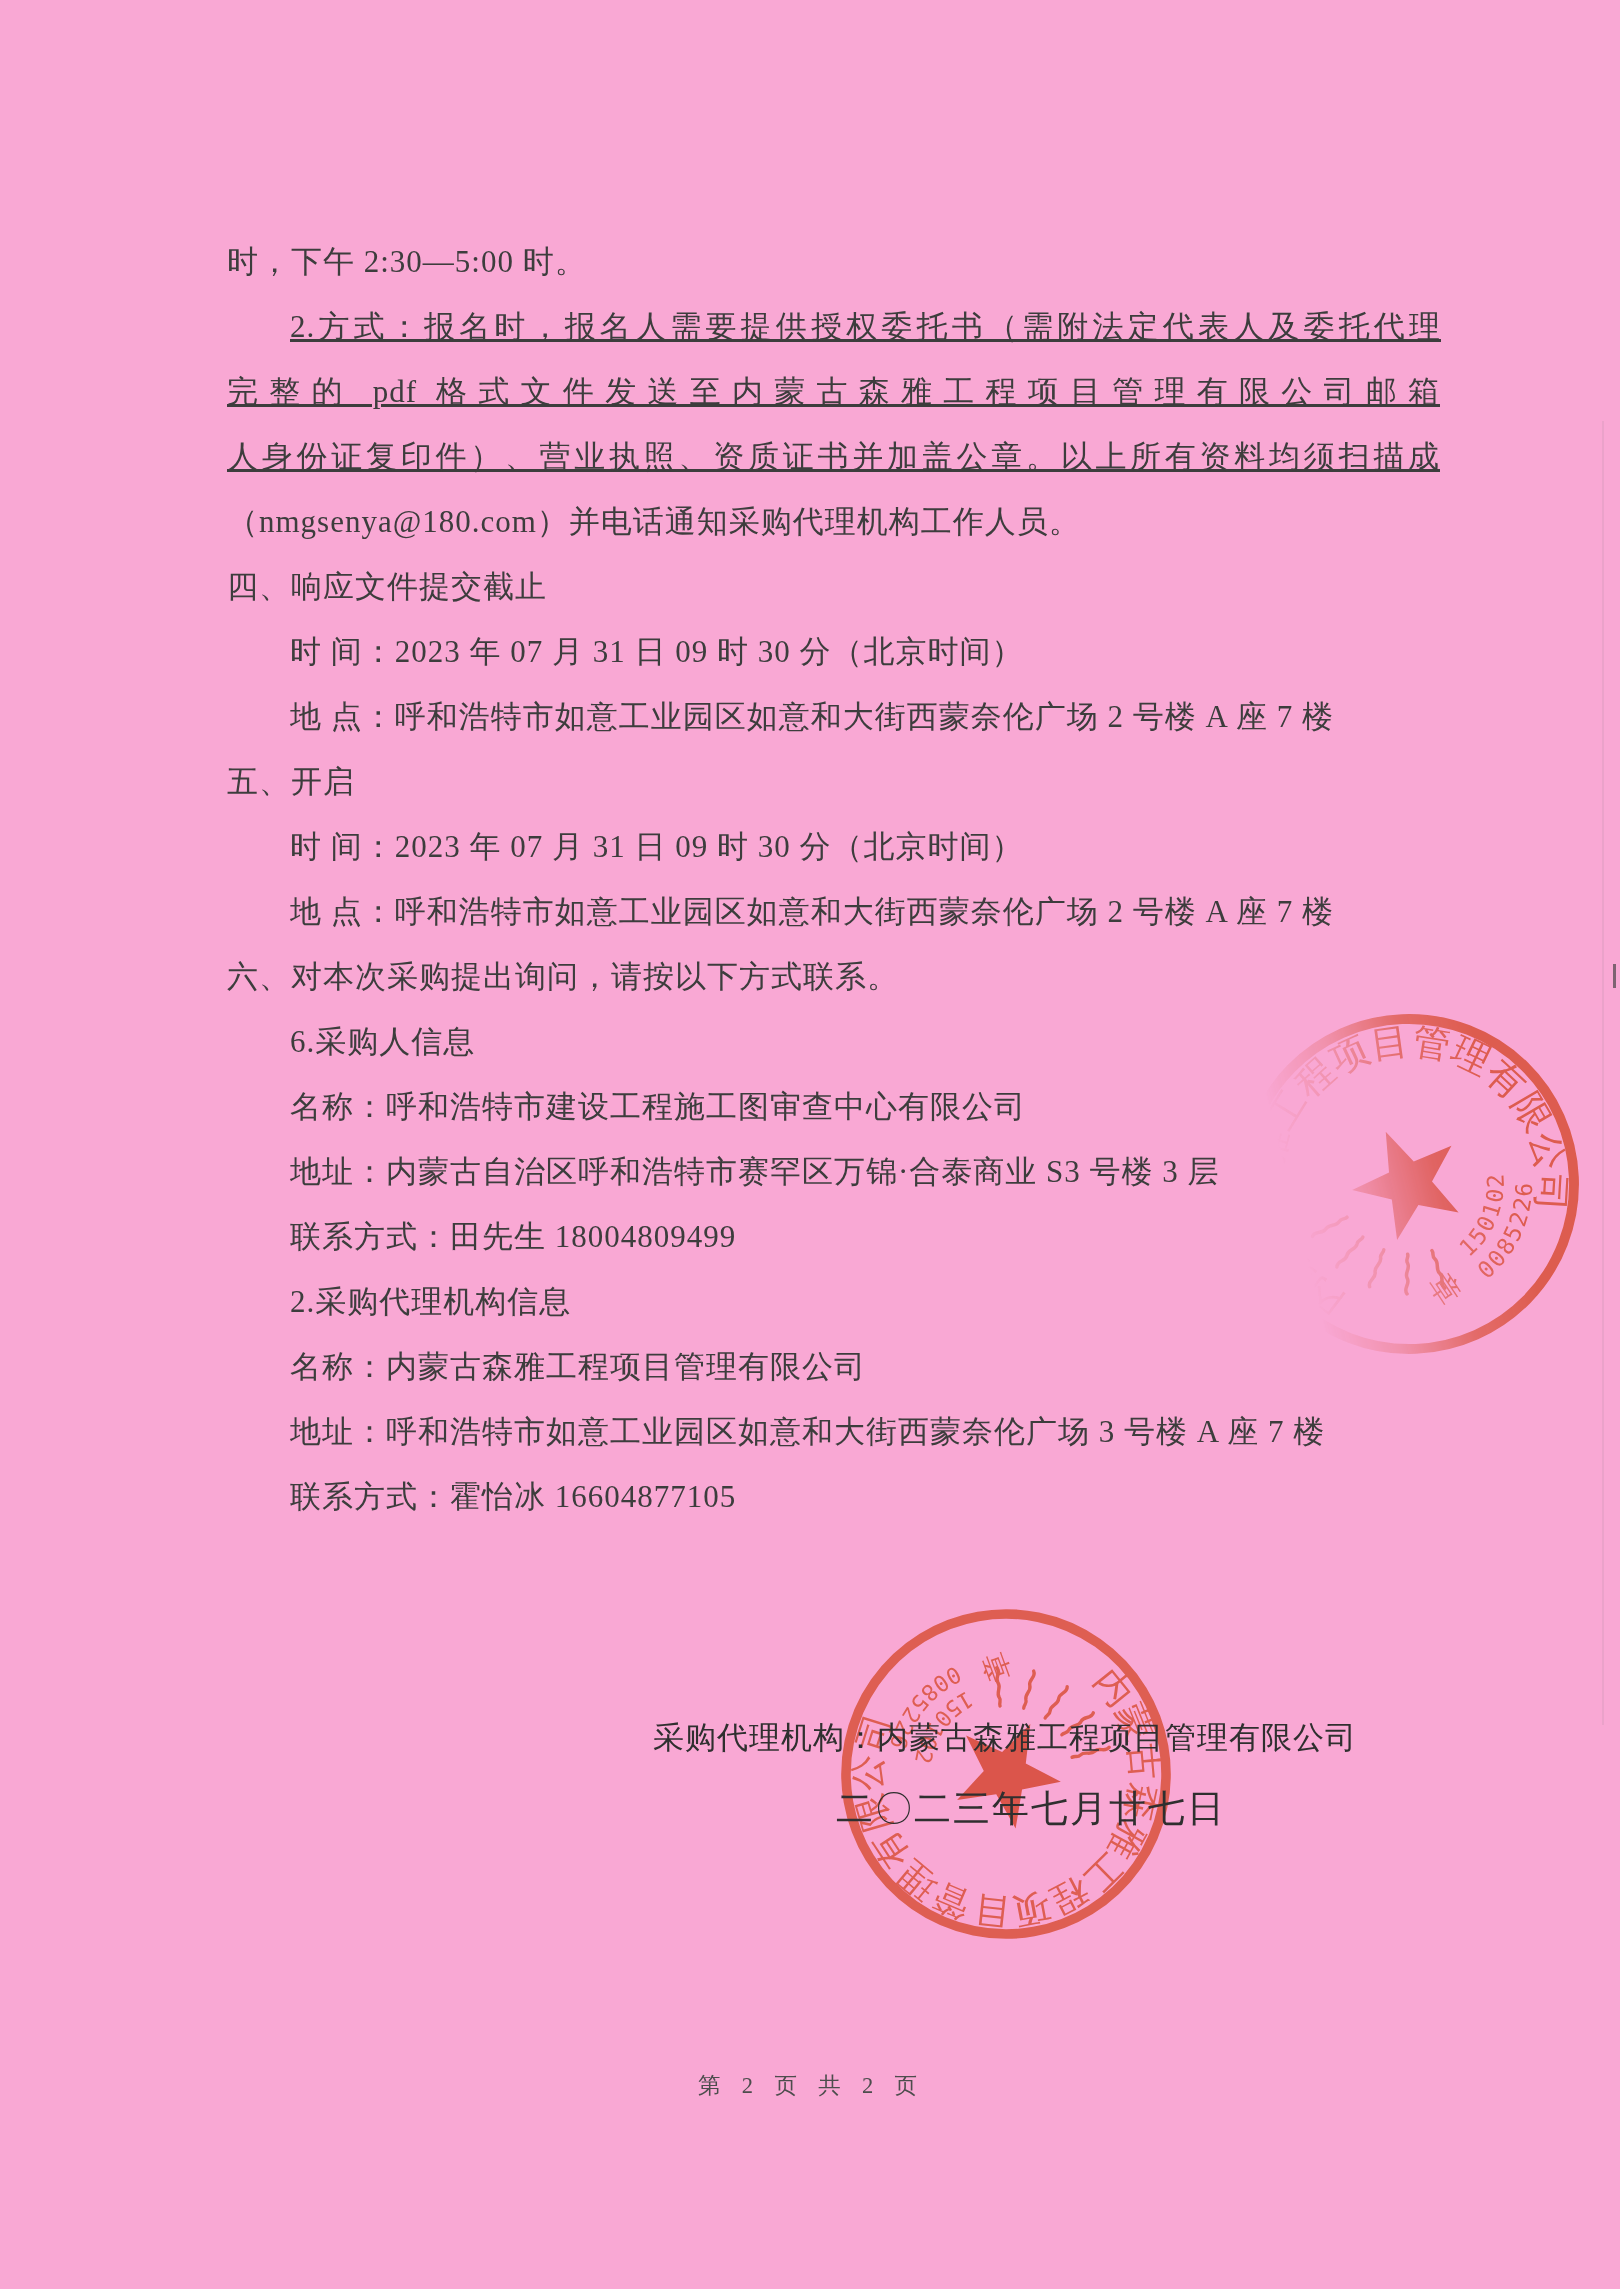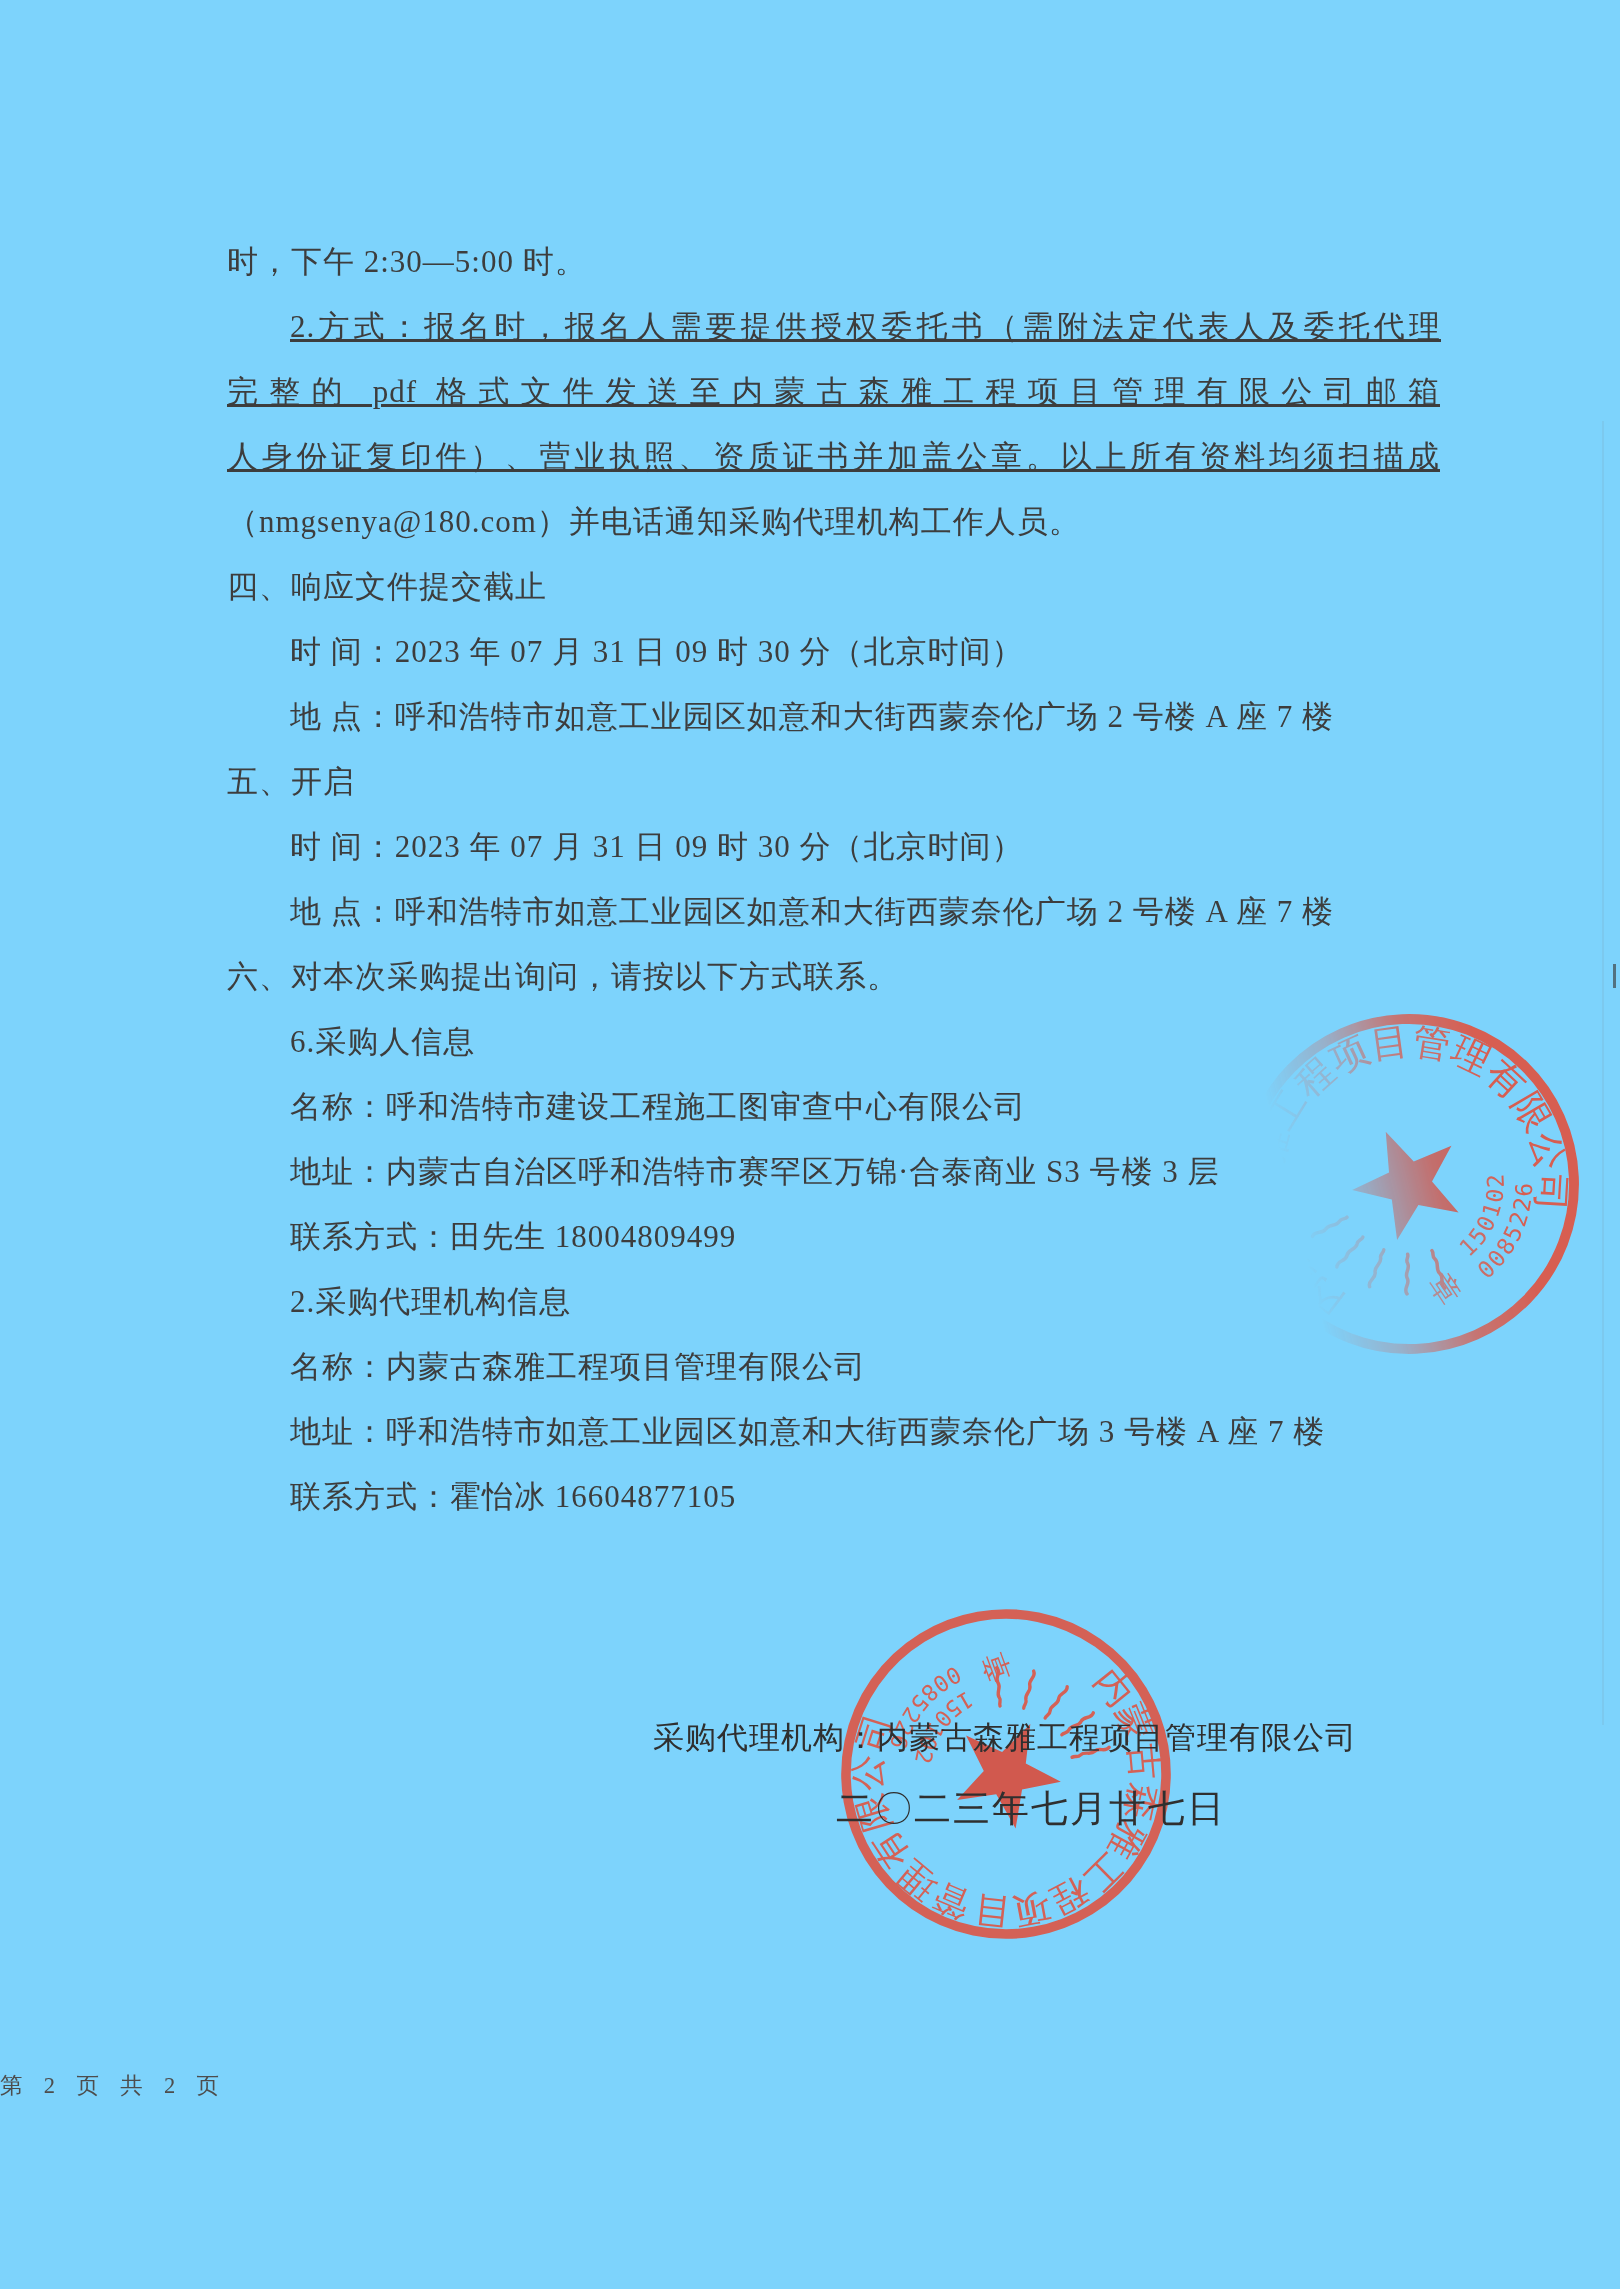--- a/index.html
+++ b/index.html
@@ -1,20 +1,20 @@
 <!DOCTYPE html>
 <html><head>
 <meta charset="utf-8">
 <style>
   html,body{margin:0;padding:0;background:#e8e8e8;}
   .page{
     position:relative;
     width:1620px;height:2290px;
     margin:0 auto;
-    background:#7dd3fc;
+    background:#f9a8d4;
     overflow:hidden;
     font-family:"Liberation Serif","DejaVu Serif",serif;
   }
   
   .lines{
     position:absolute;
     left:227px;top:229px;
     width:1213px;
     color:#3d3d3d;
   }
@@ -41,20 +41,21 @@
     z-index:3;
   }
   .date-line{
     position:absolute;left:836px;top:1784px;
     font-size:37px;color:#2f2f2f;letter-spacing:2px;white-space:nowrap;
     z-index:3;
     font-family:Liberation Mono, monospace;
   }
   .footer{
     position:absolute;left:0;right:0;top:2070px;
+    text-align:center;
     font-size:22.5px;color:#4d4d4d;
     letter-spacing:4.9px;word-spacing:5.9px;
   }
   
   .seal{position:absolute;pointer-events:none;}
   .seal-right{
     left:1211px;top:986px;width:396px;height:396px;
     transform:rotate(-24deg);
     opacity:.95;
     -webkit-mask-image:linear-gradient(100deg, rgba(0,0,0,0) 24%, rgba(0,0,0,.3) 40%, rgba(0,0,0,.8) 56%, #000 72%);

